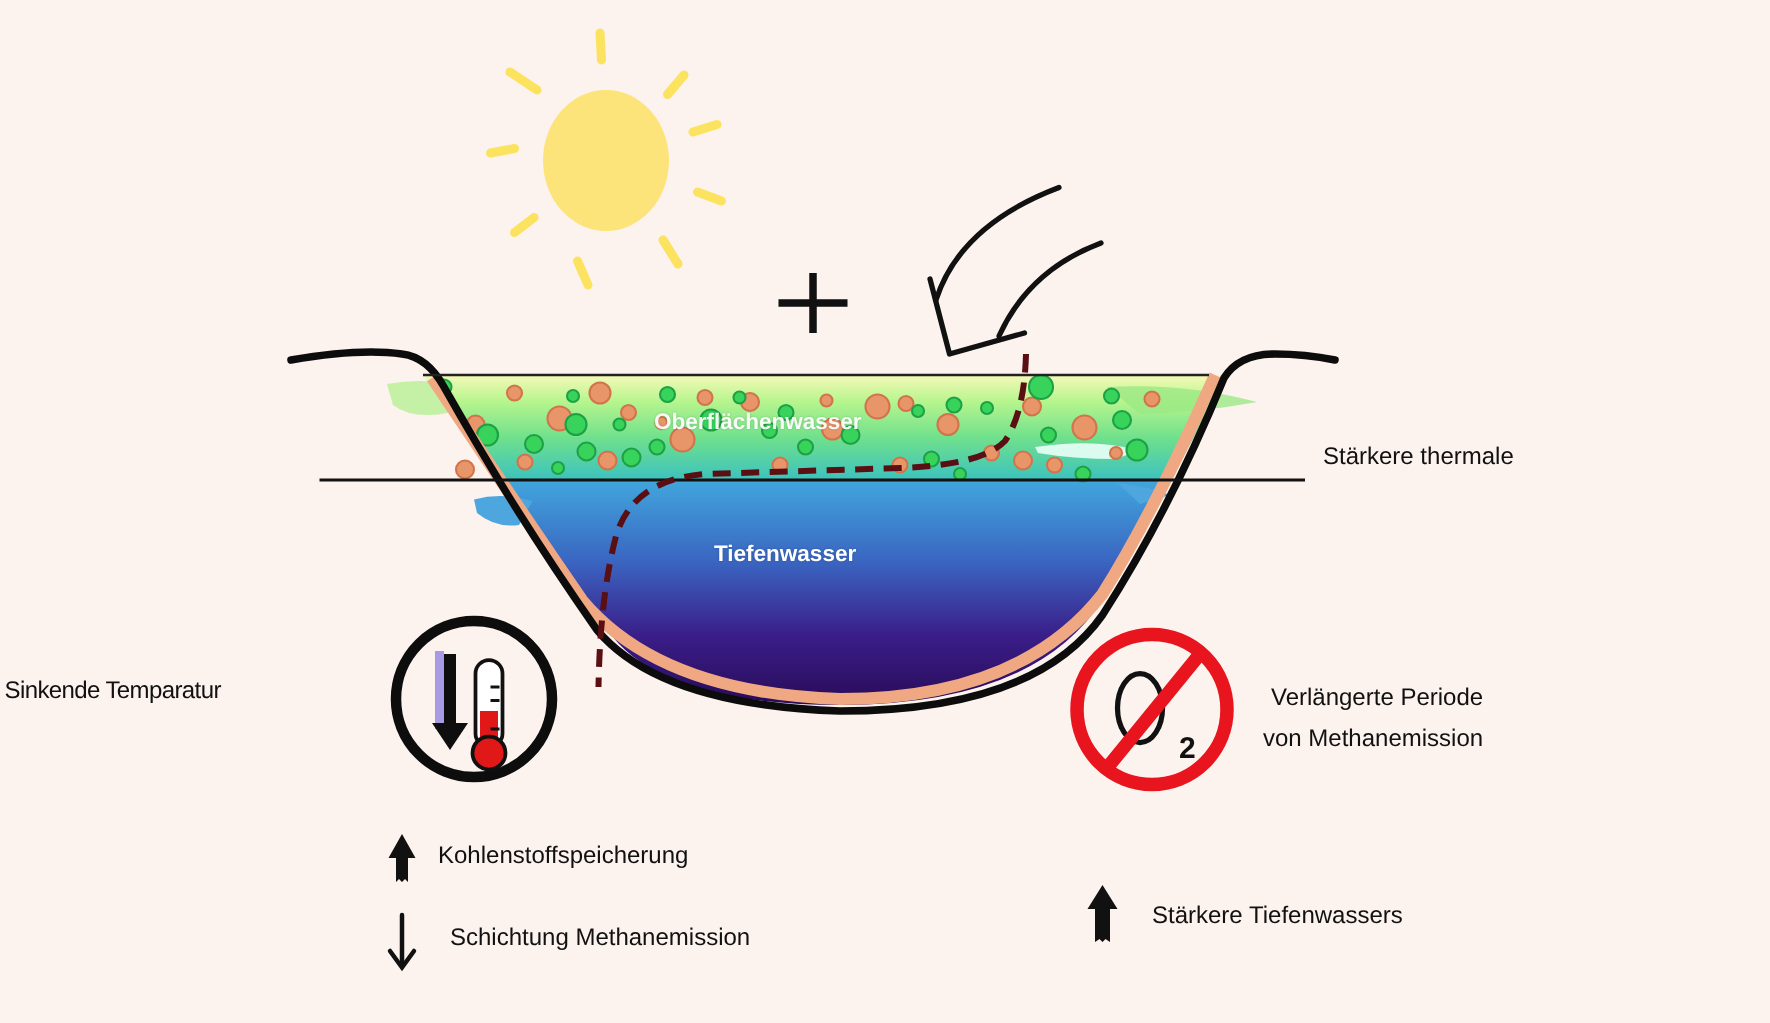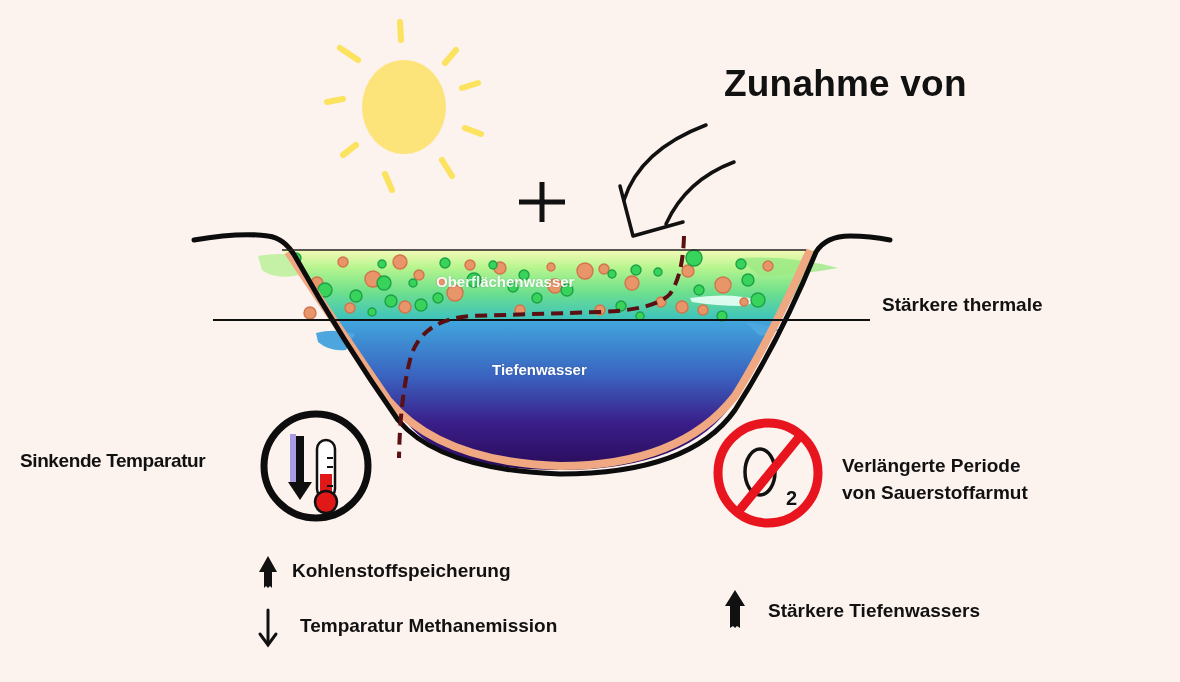--- a/index.html
+++ b/index.html
@@ -10,30 +10,30 @@
       font-family: "Liberation Sans", "DejaVu Sans", sans-serif;
       color: #111;
     }
     .abs { position: absolute; }
     #scene { position: absolute; left: 0; top: 0; width: 1180px; height: 682px; }
     .title {
       left: 724px; top: 60px;
       font-size: 37px; font-weight: bold; line-height: 48px;
       letter-spacing: 0.2px;
     }
-    .label { font-size: 19px; font-weight: bold; line-height: 27px; }
+    .label { font-size: 16px; font-weight: normal; line-height: 27px; }
     .inwater { color: #ffffff; font-weight: bold; font-size: 15px; text-shadow: 0 0 2px rgba(0,0,0,0.2); }
     .stratification { left: 882px; top: 291px; }
-    .temp-label { left: 20px; top: 447px; letter-spacing: -0.4px; }
-    .oxygen-label { left: 842px; top: 452px; }
+    .temp-label { left: 3px; top: 447px; letter-spacing: -0.4px; }
+    .oxygen-label { left: 842px; top: 452px; text-align: right; }
     .carbon-label { left: 292px; top: 557px; }
     .lessmethane-label { left: 300px; top: 612px; }
     .moremethane-label { left: 768px; top: 597px; }
     .surface-label { left: 436px; top: 273px; opacity: 0.92; }
-    .deep-label { left: 492px; top: 361px; }
+    .deep-label { left: 476px; top: 361px; }
   </style>
 </head>
 <body>
 
 <svg id="scene" viewBox="0 0 1180 682" xmlns="http://www.w3.org/2000/svg">
   <defs>
     <linearGradient id="surfGrad" x1="0" y1="0" x2="0" y2="1">
       <stop offset="0" stop-color="#f6f9b8"></stop>
       <stop offset="0.25" stop-color="#b7f58e"></stop>
       <stop offset="0.6" stop-color="#6fe08c"></stop>
@@ -183,34 +183,33 @@
   <g stroke="#111" stroke-width="3" fill="none" stroke-linecap="round">
     <line x1="268" y1="610" x2="268" y2="644"></line>
     <path d="M260 634 L268 645 L276 634"></path>
   </g>
   <g fill="#111">
     <path d="M735 590 L725 606 L730 606 L730 628 L733 626 L735 628 L737 626 L740 628 L740 606 L745 606 Z"></path>
   </g>
 </svg>
 
 <div class="abs title">
-  <div>Zunahme von</div>
 </div>
 
 <div class="abs inwater surface-label">Oberflächenwasser</div>
 <div class="abs inwater deep-label">Tiefenwasser</div>
 
 <div class="abs label stratification">
   <div>Stärkere thermale</div>
 </div>
 
 <div class="abs label temp-label">
   <div>Sinkende Temparatur</div>
 </div>
 
 <div class="abs label oxygen-label">
   <div>Verlängerte Periode</div>
-  <div>von Sauerstoffarmut</div>
+  <div>von Methanemission</div>
 </div>
 
 <div class="abs label carbon-label">Kohlenstoffspeicherung</div>
-<div class="abs label lessmethane-label">Temparatur Methanemission</div>
+<div class="abs label lessmethane-label">Schichtung Methanemission</div>
 <div class="abs label moremethane-label">Stärkere Tiefenwassers</div>
 
 </body></html>

